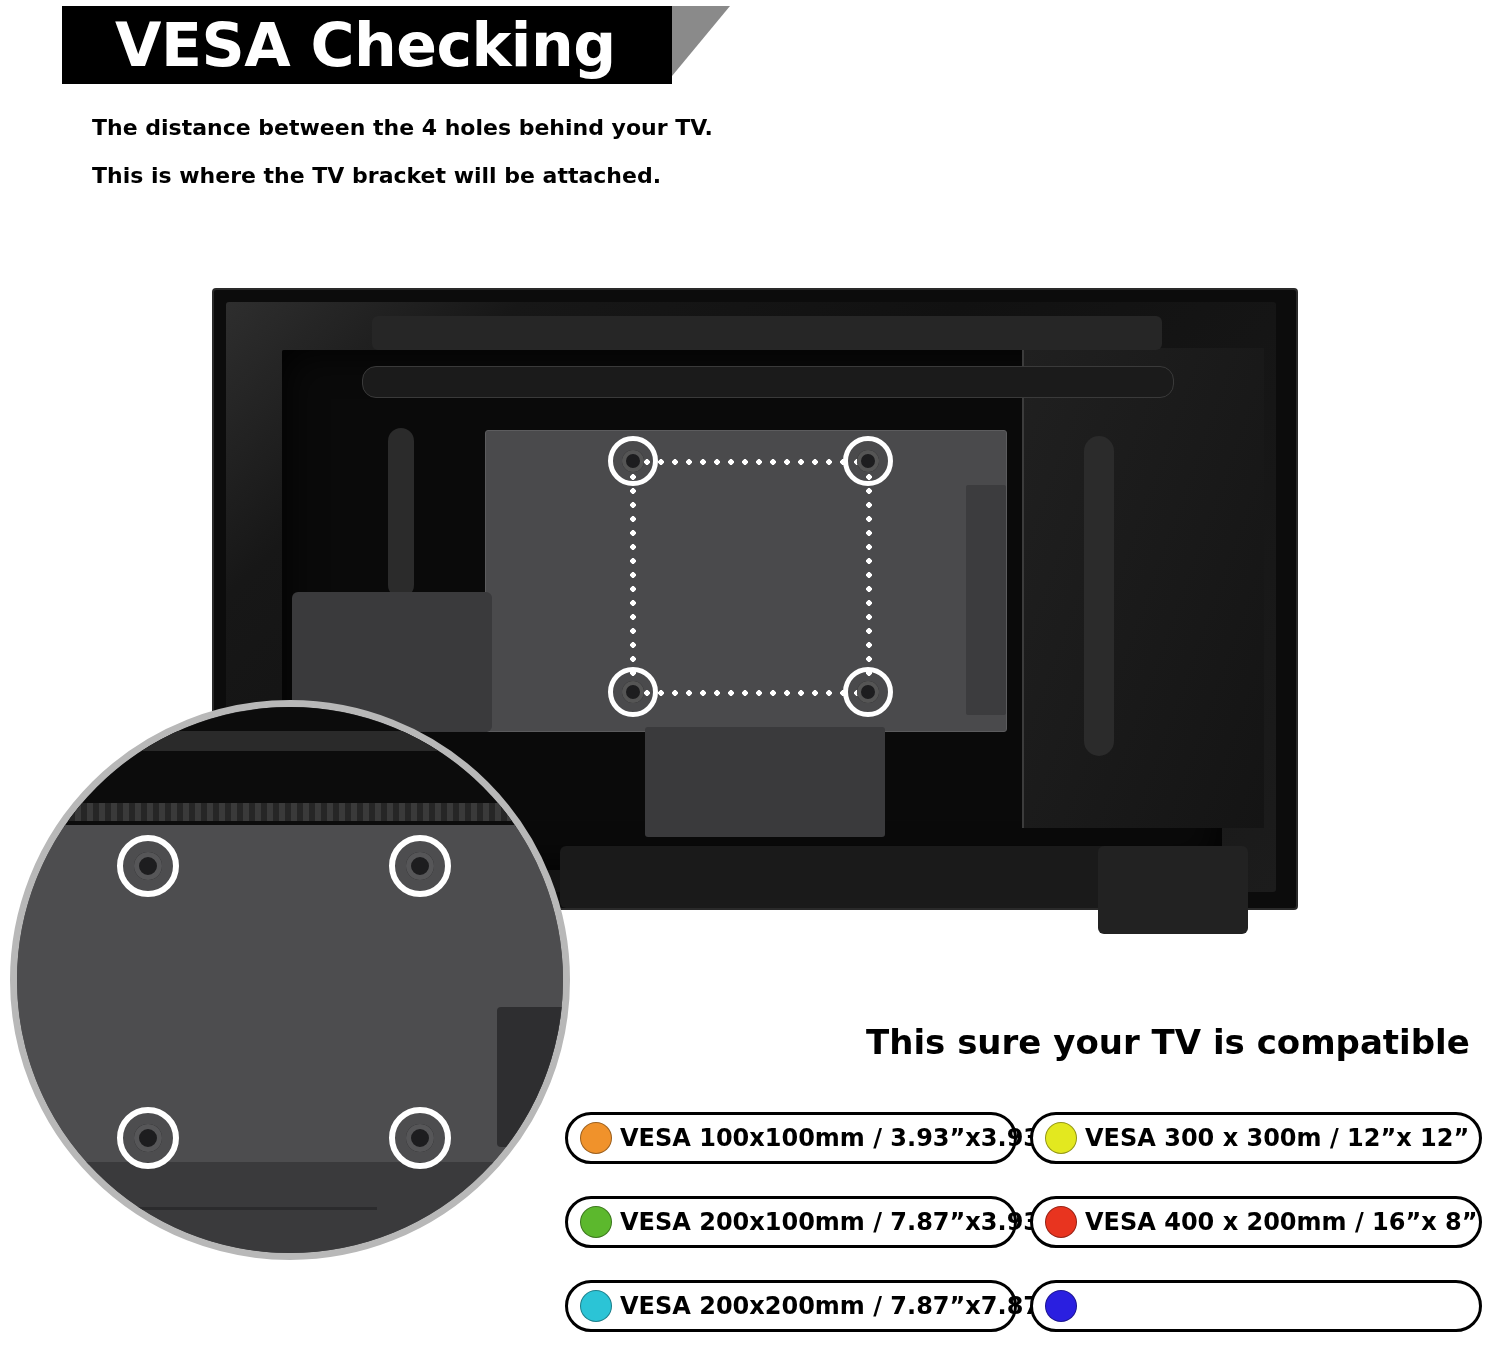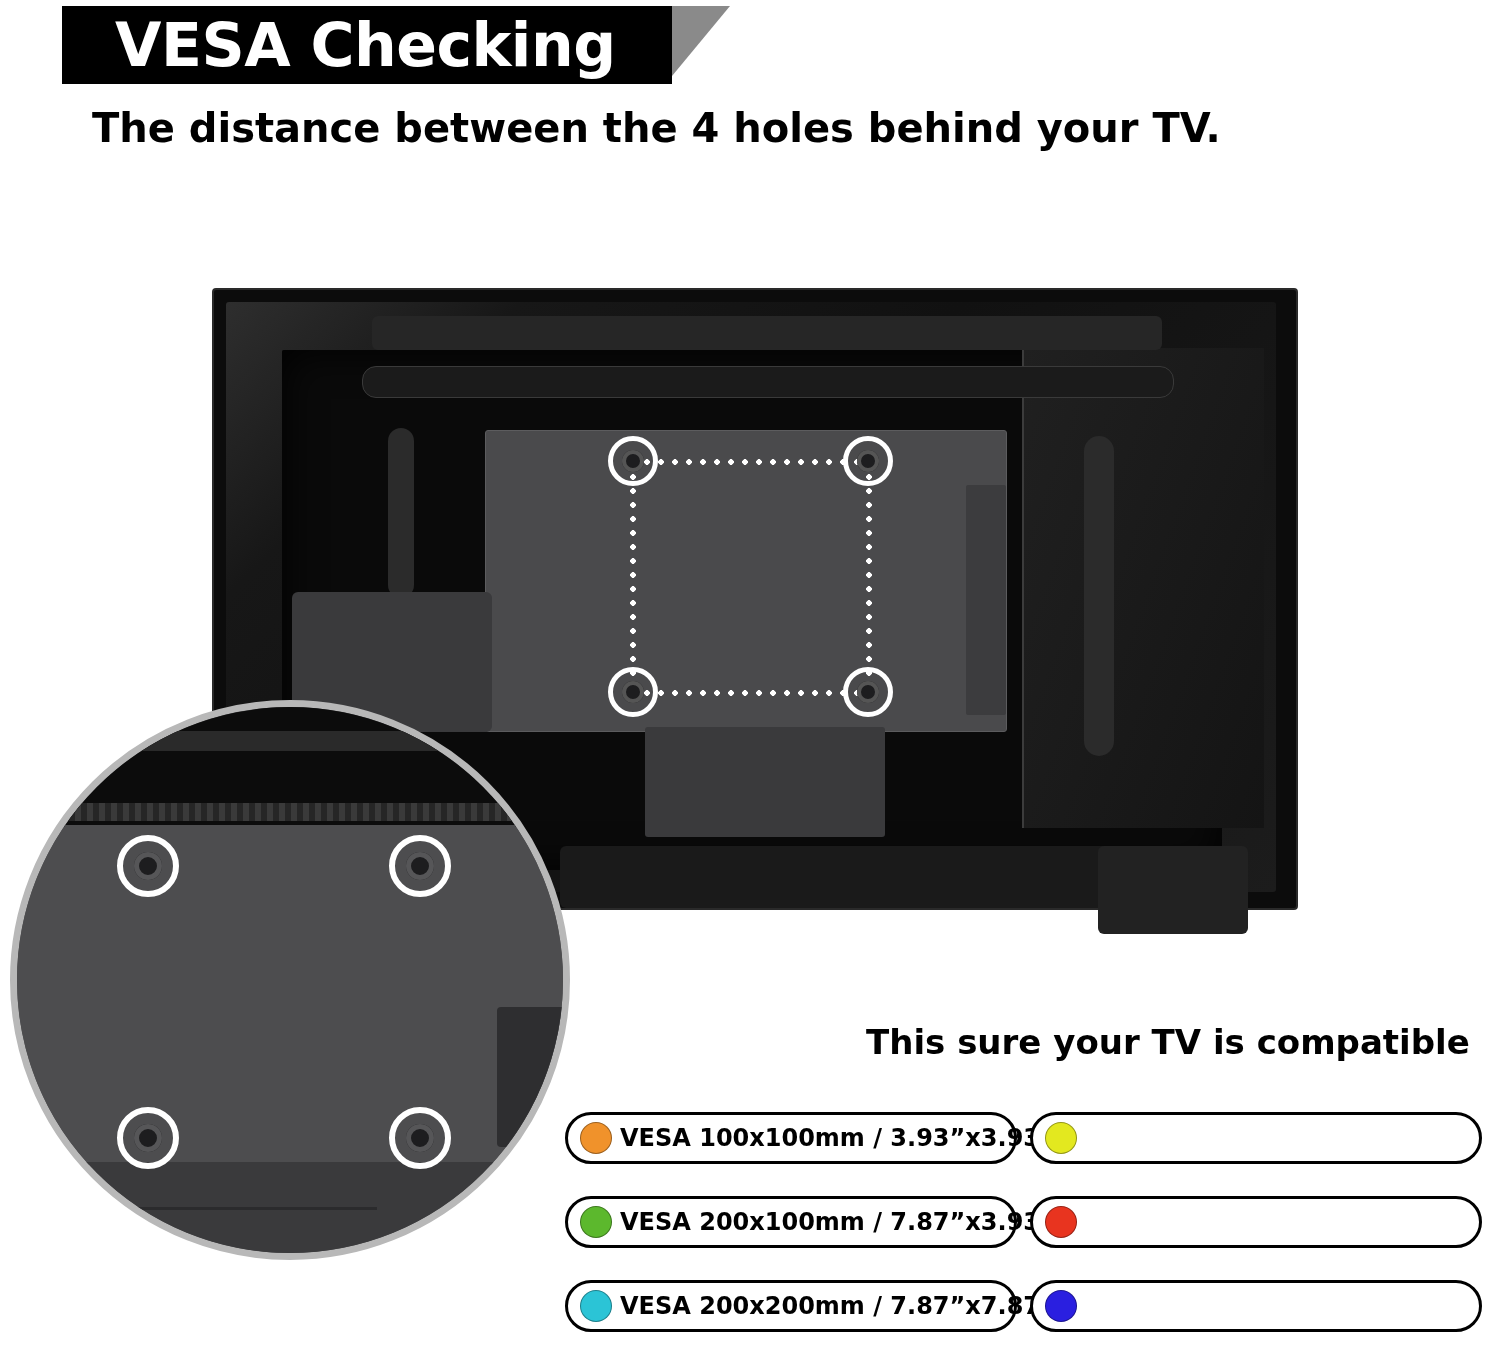--- a/index.html
+++ b/index.html
@@ -25,21 +25,21 @@
     color:#ffffff;
     font-size:60px;font-weight:bold;
     letter-spacing:-0.5px;
     line-height:74px;
     white-space:nowrap;
     font-family:"DejaVu Sans", sans-serif;
   }
   .subtitle{
     position:absolute;left:92px;top:104px;width:1000px;
     color:#000000;
-    font-size:40px;font-weight:bold;
+    font-size:22px;font-weight:bold;
     line-height:48px;
     font-family:"DejaVu Sans", sans-serif;
   }
   .subtitle div{white-space:nowrap;}
 
   
   .tv-wrap{
     position:absolute;left:212px;top:288px;width:1082px;height:660px;
   }
   .tv-outer{
@@ -210,20 +210,21 @@
 </style>
 </head>
 <body>
 
 <div class="header-slant"></div>
 <div class="header-band"></div>
 <div class="header-title">VESA Checking</div>
 
 <div class="subtitle">
   <div>The distance between the 4 holes behind your TV.</div>
+  <div>This is where the TV bracket will be attached.</div>
 </div>
 
 <div class="tv-wrap">
   <div class="tv-outer"></div>
   <div class="tv-bevel"></div>
   <div class="tv-inner"></div>
   <div class="tv-rightpanel"></div>
   <div class="tv-topbar"></div>
   <div class="tv-topstrip"></div>
   <div class="tv-vent-l"></div>
@@ -288,19 +289,21 @@
   <span class="dot" style="background:#5cb82d"></span>
   <span class="txt">VESA 200x100mm / 7.87”x3.93”</span>
 </div>
 <div class="pill col-l row3">
   <span class="dot" style="background:#2bc4d6"></span>
   <span class="txt">VESA 200x200mm / 7.87”x7.87”</span>
 </div>
 
 <div class="pill col-r row1">
   <span class="dot" style="background:#e3e81f"></span>
+  <span class="txt">VESA    300 x 300m / 12”x 12”</span>
 </div>
 <div class="pill col-r row2">
   <span class="dot" style="background:#e8341f"></span>
+  <span class="txt">VESA    400 x 200mm / 16”x 8”</span>
 </div>
 <div class="pill col-r row3">
   <span class="dot" style="background:#2a1fe0"></span>
 </div>
 
 </body></html>

